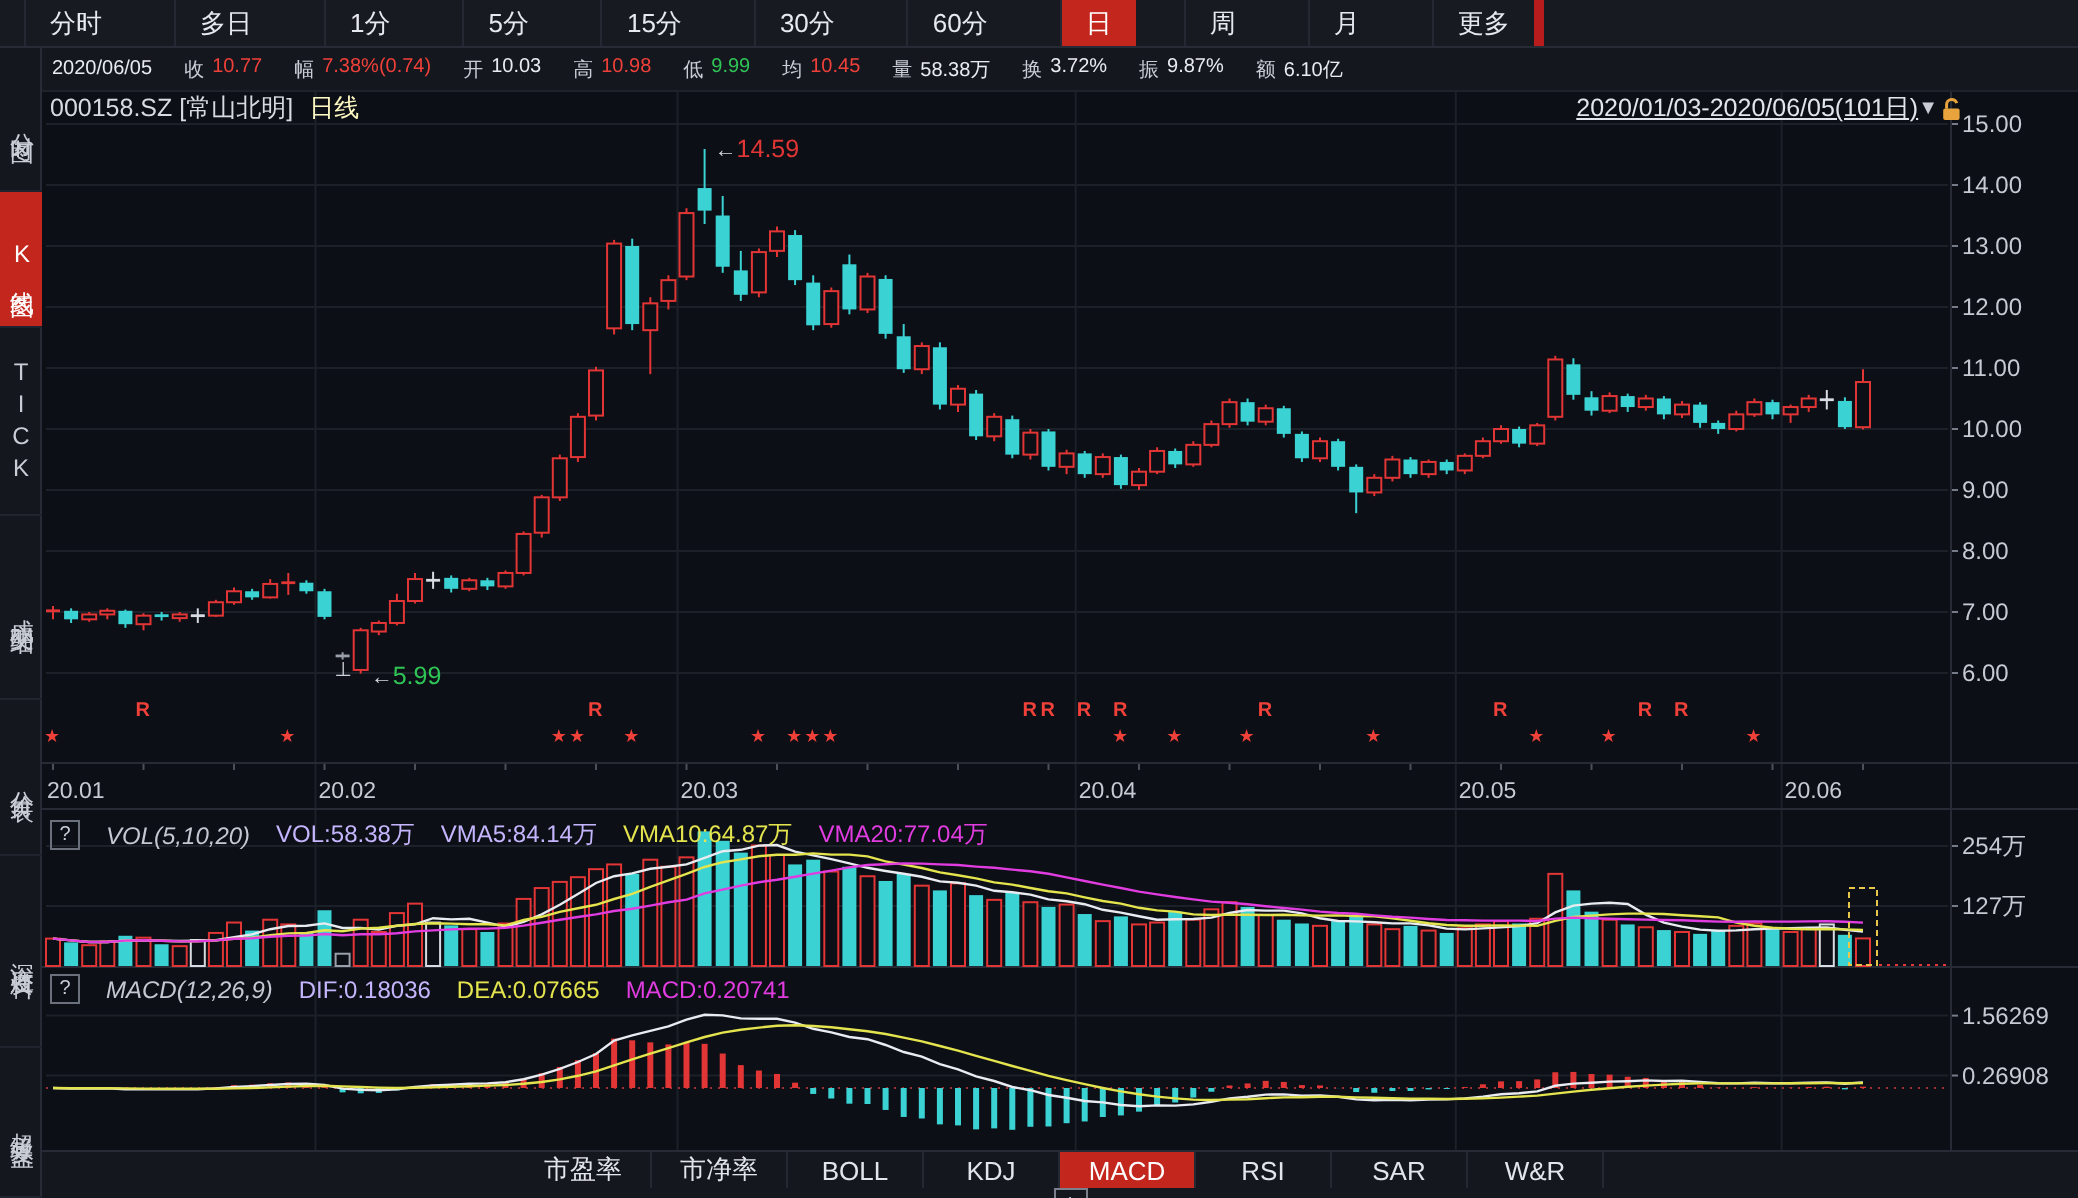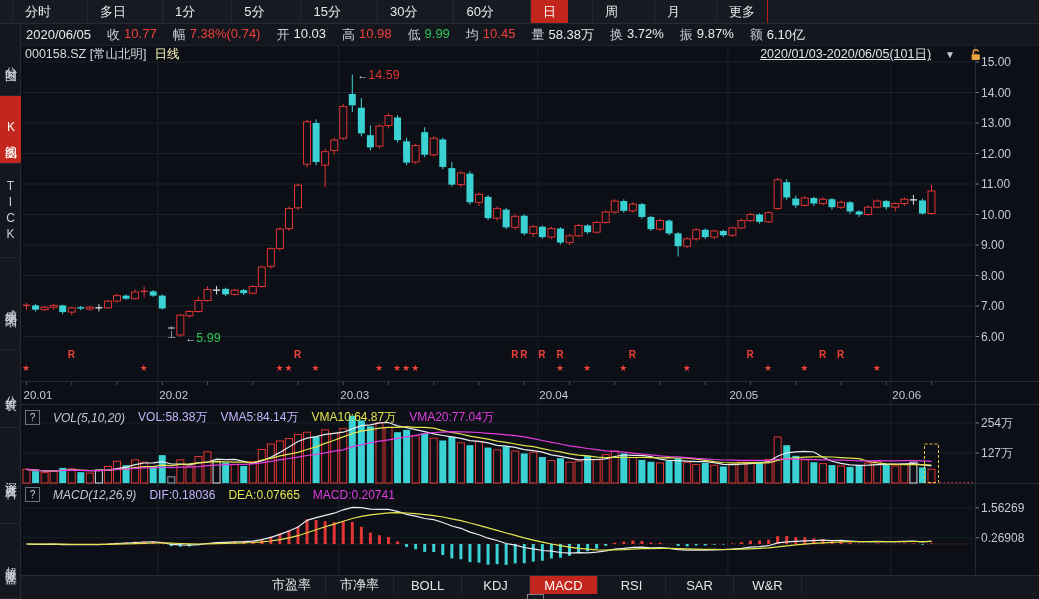--- a/index.html
+++ b/index.html
@@ -4,47 +4,47 @@
 <style>
   html,body{margin:0;padding:0;background:#05060a;}
   .stage{position:relative;width:1039px;height:599px;background:#0c0f15;overflow:hidden;
          font-family:"Liberation Sans","DejaVu Sans",sans-serif;color:#dfe2e8;}
   
   .row1{position:absolute;left:0;top:0;width:1039px;height:24px;background:#171a21;
         border-bottom:1px solid #262b35;display:flex;align-items:stretch;font-size:13px;box-sizing:border-box;}
   .tabs{display:flex;align-items:stretch;}
   .tabs.left{margin-left:12px;gap:24px;}
   .tab{padding:0 12px;display:flex;align-items:center;border-left:1px solid #242832;color:#e6e9ee;position:relative;white-space:nowrap;}
-  .tabs.left .tab:last-child{border-right:1px solid #b91c1c;}
+  .tabs.left .tab:last-child{border-right:5px solid #b91c1c;}
   .tab.active{background:#c2261d;color:#fff;}
   .spacer{flex:1;}
   .dot{position:absolute;top:2px;right:4px;width:5px;height:5px;border-radius:50%;background:#e8392f;}
   .arrow{font-size:9px;margin-left:4px;color:#cfd3da;}
   
   .row2{position:absolute;left:21px;top:24px;width:1018px;height:22px;background:#14171e;
-        display:flex;align-items:center;font-size:13px;box-sizing:border-box;padding-left:5px;
+        display:flex;align-items:center;font-size:10px;box-sizing:border-box;padding-left:5px;
         border-bottom:1px solid #1e222b;white-space:nowrap;}
   .qdate{color:#e8ebf0;margin-right:16px;}
   .qfields{display:flex;gap:16px;}
   .qf{display:flex;gap:4px;}
   .qf .l{color:#c9cdd6;}
   .v-red{color:#f0403a;} .v-green{color:#2fc556;} .v-text{color:#e8ebf0;}
   .c-text{color:#c4b5fd;} .c-yellow{color:#e4e44e;} .c-magenta{color:#e03ce0;} .c-dim{color:#c3c8d2;font-style:italic;}
   
   .sidebar{position:absolute;left:0;top:24px;width:21px;height:575px;background:#14171e;
            border-right:1px solid #262b35;display:flex;flex-direction:column;box-sizing:border-box;}
   .side-item{writing-mode:vertical-rl;text-orientation:upright;display:flex;align-items:center;justify-content:center;
              font-size:12px;letter-spacing:2px;color:#c9cdd6;border-bottom:1px solid #20242e;box-sizing:border-box;width:21px;}
   .side-item.active{background:#c2261d;color:#fff;}
   
   .chart-header{position:absolute;left:21px;top:46px;width:1018px;height:17px;display:flex;align-items:center;
                 font-size:12.5px;box-sizing:border-box;padding:0 4px;z-index:3;pointer-events:none;}
   .chart-header .sym{color:#d7dae0;}
   .chart-header .per{color:#fef9c3;margin-left:8px;}
-  .range-wrap{margin-left:auto;margin-right:52px;display:flex;align-items:center;gap:14px;pointer-events:auto;}
+  .range-wrap{margin-left:auto;margin-right:52px;display:flex;align-items:center;gap:0;pointer-events:auto;}
   .range{color:#e2e5ea;text-decoration:underline;}
   .caret{color:#c8ccd4;font-size:10px;}
   
   .panel-header{position:absolute;left:25px;font-size:12px;display:flex;gap:13px;align-items:center;z-index:3;pointer-events:none;white-space:nowrap;}
   .help{width:13px;height:13px;border:1px solid #6a707c;color:#c9cdd6;display:flex;align-items:center;
         justify-content:center;font-size:10px;pointer-events:auto;}
   
   .bottombar{position:absolute;left:21px;top:575px;width:1018px;height:24px;background:#14171e;
              border-top:1px solid #262b35;display:flex;align-items:center;font-size:13px;box-sizing:border-box;flex-direction:column;}
   .btabs{display:flex;height:100%;}

